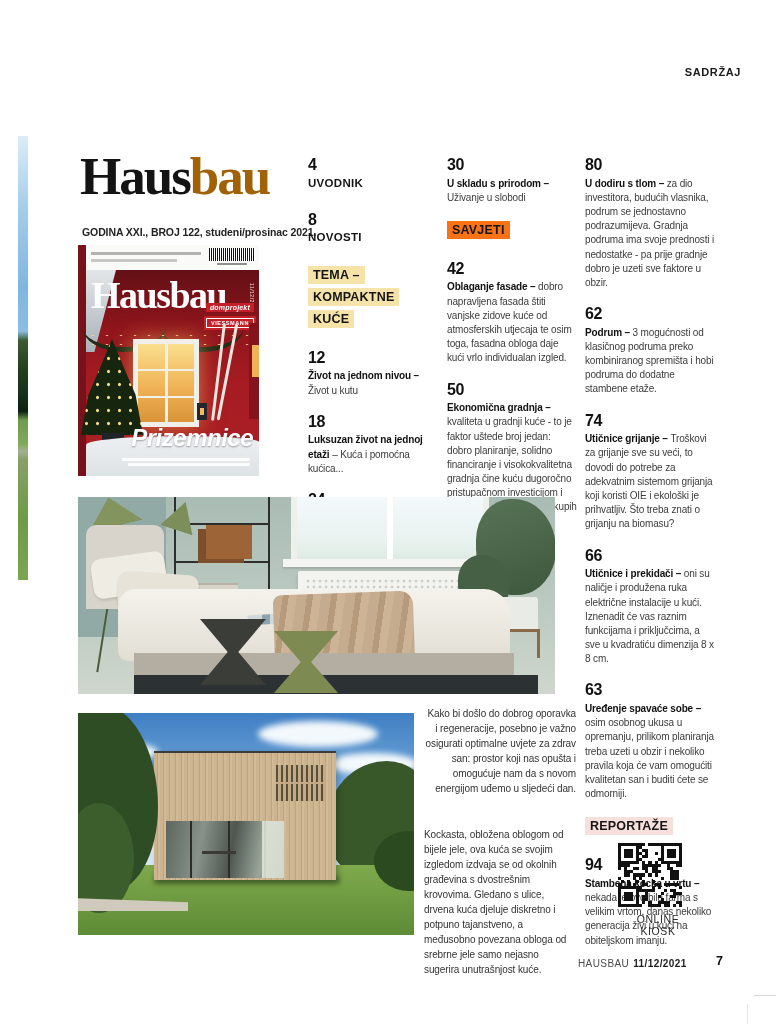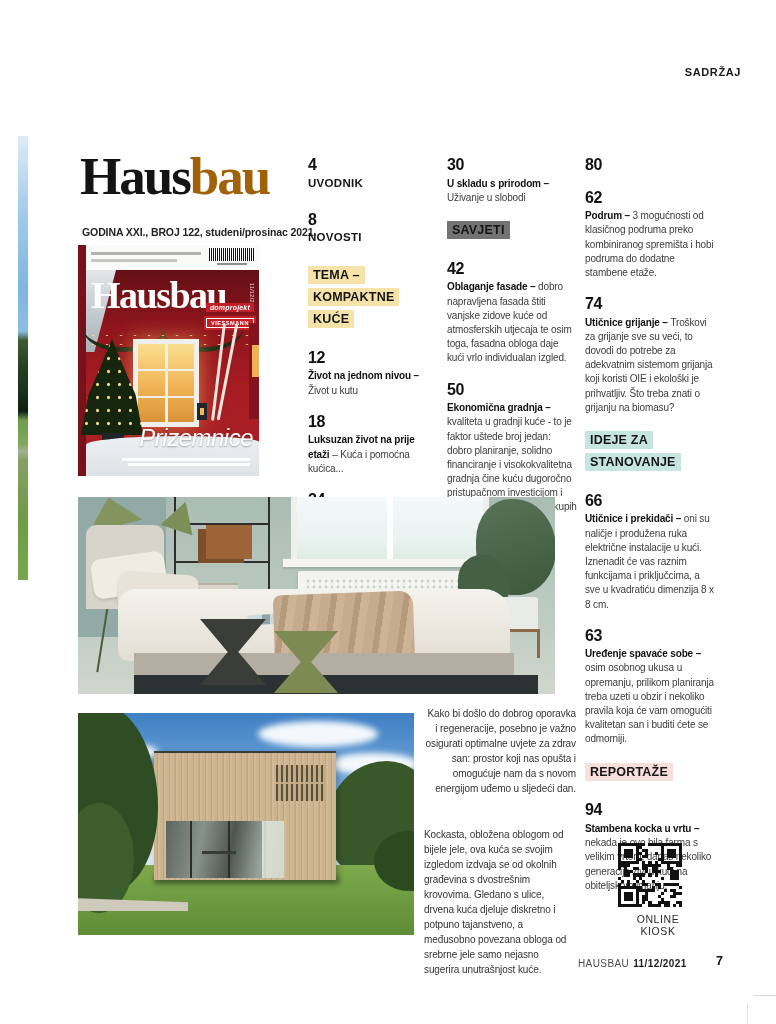--- a/index.html
+++ b/index.html
@@ -63,21 +63,21 @@
   .cv-ski{position:absolute;left:139px;top:78px;width:3px;height:98px;background:#e9e5dd;transform:rotate(7deg);border-radius:2px;}
   .cv-ski.k2{left:148px;transform:rotate(11deg);}
   .cv-tree{position:absolute;left:3px;top:94px;width:62px;height:96px;background:#16250e;
       clip-path:polygon(50% 0,68% 28%,88% 58%,100% 100%,0 100%,12% 58%,32% 28%);
       background-image:radial-gradient(#f8da8a 1px,transparent 1.8px);background-size:11px 13px;background-color:#16250e;}
   .cv-pot{position:absolute;left:24px;top:188px;width:22px;height:15px;background:#1f2428;}
   .cv-lantern{position:absolute;left:119px;top:158px;width:10px;height:17px;background:#23272b;}
   .cv-lantern i{position:absolute;left:3px;top:5px;width:4px;height:7px;background:#f3b960;display:block;}
   .cv-snow{position:absolute;left:8px;right:0;bottom:0;height:40px;
       background:linear-gradient(180deg,#edf0f2,#dde2e5);border-radius:55% 45% 0 0/9px 6px 0 0;}
-  .cv-title{position:absolute;right:6px;bottom:24px;font-style:italic;font-weight:400;font-size:24px;
+  .cv-title{position:absolute;right:6px;bottom:24px;font-style:italic;font-weight:700;font-size:24px;
       letter-spacing:-.5px;color:#fff;text-shadow:0 1px 2px rgba(0,0,0,.35);}
   .cv-sub1{position:absolute;right:9px;bottom:15px;width:128px;height:3px;background:rgba(255,255,255,.85);}
   .cv-sub2{position:absolute;right:9px;bottom:10px;width:122px;height:3px;background:rgba(255,255,255,.85);}
 
   
   .toc-col{position:absolute;top:156px;}
   .toc-col.c0{left:308px;width:124px;}
   .toc-col.c1{left:447px;width:130px;}
   .toc-col.c2{left:585px;width:131px;}
   .entry{margin-bottom:15px;}
@@ -238,55 +238,55 @@
         <div class="rubric-label">NOVOSTI</div>
       </div>
       <div class="entry sec"><span class="section-label" style="background: rgb(246, 227, 169);">TEMA –
 KOMPAKTNE KUĆE</span></div>
       <div class="entry article">
         <div class="num">12</div>
         <p class="art"><b>Život na jednom nivou – </b><span>Život u kutu</span></p>
       </div>
       <div class="entry article">
         <div class="num">18</div>
-        <p class="art"><b>Luksuzan život na prije etaži </b><span>– Kuća i pomoćna kućica...</span></p>
+        <p class="art"><b>Luksuzan život na jednoj etaži </b><span>– Kuća i pomoćna kućica...</span></p>
       </div>
       <div class="entry article">
         <div class="num">24</div>
         <p class="art"><b>Komfor prije svega – </b><span>Prizemnica s ribnjakom</span></p>
       </div>
     </div>
   <div class="toc-col c1">
       <div class="entry article">
         <div class="num">30</div>
         <p class="art"><b>U skladu s prirodom – </b><span>Uživanje u slobodi</span></p>
       </div>
-      <div class="entry sec"><span class="section-label" style="background: #737373;">SAVJETI</span></div>
+      <div class="entry sec"><span class="section-label" style="background: #f97316;">SAVJETI</span></div>
       <div class="entry article">
         <div class="num">42</div>
         <p class="art"><b>Oblaganje fasade – </b><span>dobro napravljena fasada štiti vanjske zidove kuće od atmosferskih utjecaja te osim toga, fasadna obloga daje kući vrlo individualan izgled.</span></p>
       </div>
       <div class="entry article">
         <div class="num">50</div>
         <p class="art"><b>Ekonomična gradnja – </b><span>kvaliteta u gradnji kuće - to je faktor uštede broj jedan: dobro planiranje, solidno financiranje i visokokvalitetna gradnja čine kuću dugoročno pristupačnom investicijom i pomažu u izbjegavanju skupih popravaka.</span></p>
       </div>
     </div>
   <div class="toc-col c2">
       <div class="entry article">
         <div class="num">80</div>
+        <p class="art"><b>U dodiru s tlom – </b><span>za dio investitora, budućih vlasnika, podrum se jednostavno podrazumijeva. Gradnja podruma ima svoje prednosti i nedostatke - pa prije gradnje dobro je uzeti sve faktore u obzir.</span></p>
       </div>
       <div class="entry article">
         <div class="num">62</div>
         <p class="art"><b>Podrum – </b><span>3 mogućnosti od klasičnog podruma preko kombiniranog spremišta i hobi podruma do dodatne stambene etaže.</span></p>
       </div>
       <div class="entry article">
         <div class="num">74</div>
         <p class="art"><b>Utičnice grijanje – </b><span>Troškovi za grijanje sve su veći, to dovodi do potrebe za adekvatnim sistemom grijanja koji koristi OIE i ekološki je prihvatljiv. Što treba znati o grijanju na biomasu?</span></p>
       </div>
-      <div class="entry sec"><span class="section-label" style="background: rgb(197, 229, 222);">IDEJE ZA STANOVANJE</span></div>
       <div class="entry article">
         <div class="num">66</div>
         <p class="art"><b>Utičnice i prekidači – </b><span>oni su naličje i produžena ruka električne instalacije u kući. Iznenadit će vas raznim funkcijama i priključcima, a sve u kvadratiću dimenzija 8 x 8 cm.</span></p>
       </div>
       <div class="entry article">
         <div class="num">63</div>
         <p class="art"><b>Uređenje spavaće sobe – </b><span>osim osobnog ukusa u opremanju, prilikom planiranja treba uzeti u obzir i nekoliko pravila koja će vam omogućiti kvalitetan san i buditi ćete se odmorniji.</span></p>
       </div>
       <div class="entry sec"><span class="section-label" style="background: rgb(247, 223, 219);">REPORTAŽE</span></div>
       <div class="entry article">

